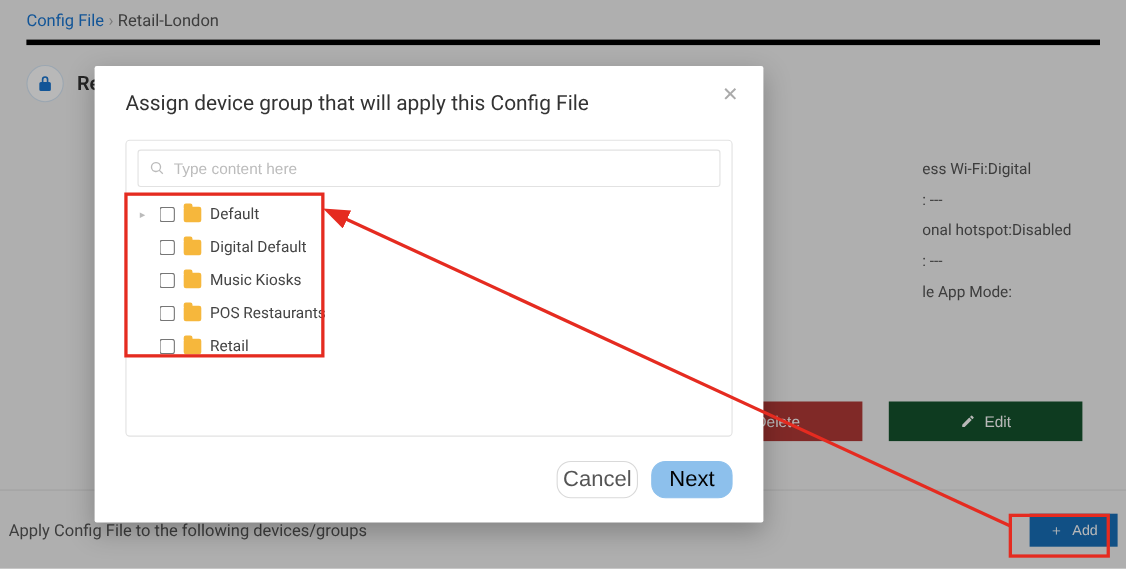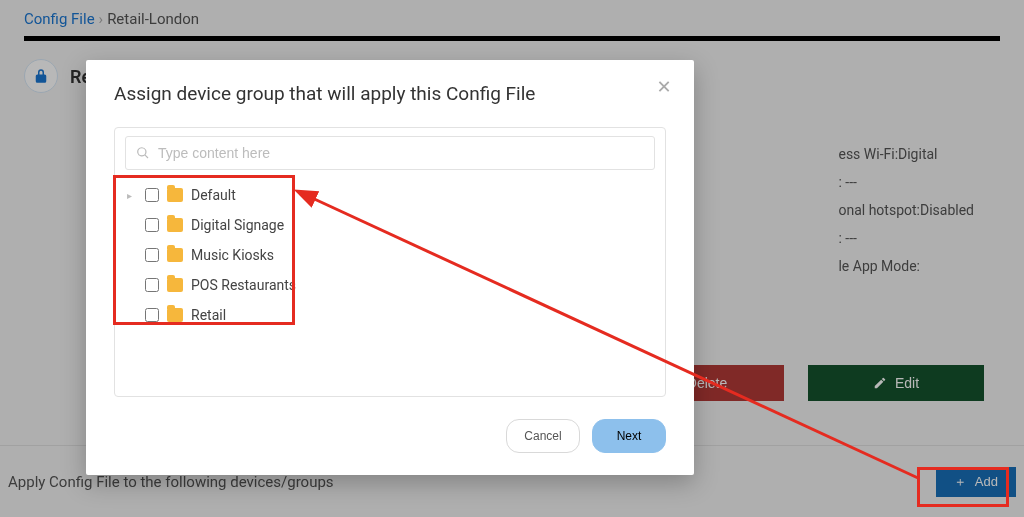--- a/index.html
+++ b/index.html
@@ -214,21 +214,21 @@
   .modal-footer {
     display: flex;
     justify-content: flex-end;
     gap: 12px;
     margin-top: 22px;
   }
   .m-btn {
     height: 34px;
     min-width: 74px;
     border-radius: 13px;
-    font-size: 12px;
+    font-size: 20px;
     cursor: pointer;
     border: 1px solid #d9d9d9;
     background: #fff;
     color: #555;
   }
   .m-btn.primary {
     background: #8dc0ec;
     border-color: #8dc0ec;
     color: #000000;
   }
@@ -302,21 +302,21 @@
         <div class="tree-row has-children">
           <span class="caret">▸</span>
           <input type="checkbox" style="">
           <span class="folder"></span>
           <span>Default</span>
         </div>
         <div class="tree-row">
           <span class="caret">▸</span>
           <input type="checkbox" style="">
           <span class="folder"></span>
-          <span>Digital Signage</span>
+          <span>Digital Default</span>
         </div>
         <div class="tree-row">
           <span class="caret">▸</span>
           <input type="checkbox" style="">
           <span class="folder"></span>
           <span>Music Kiosks</span>
         </div>
         <div class="tree-row">
           <span class="caret">▸</span>
           <input type="checkbox" style="">

